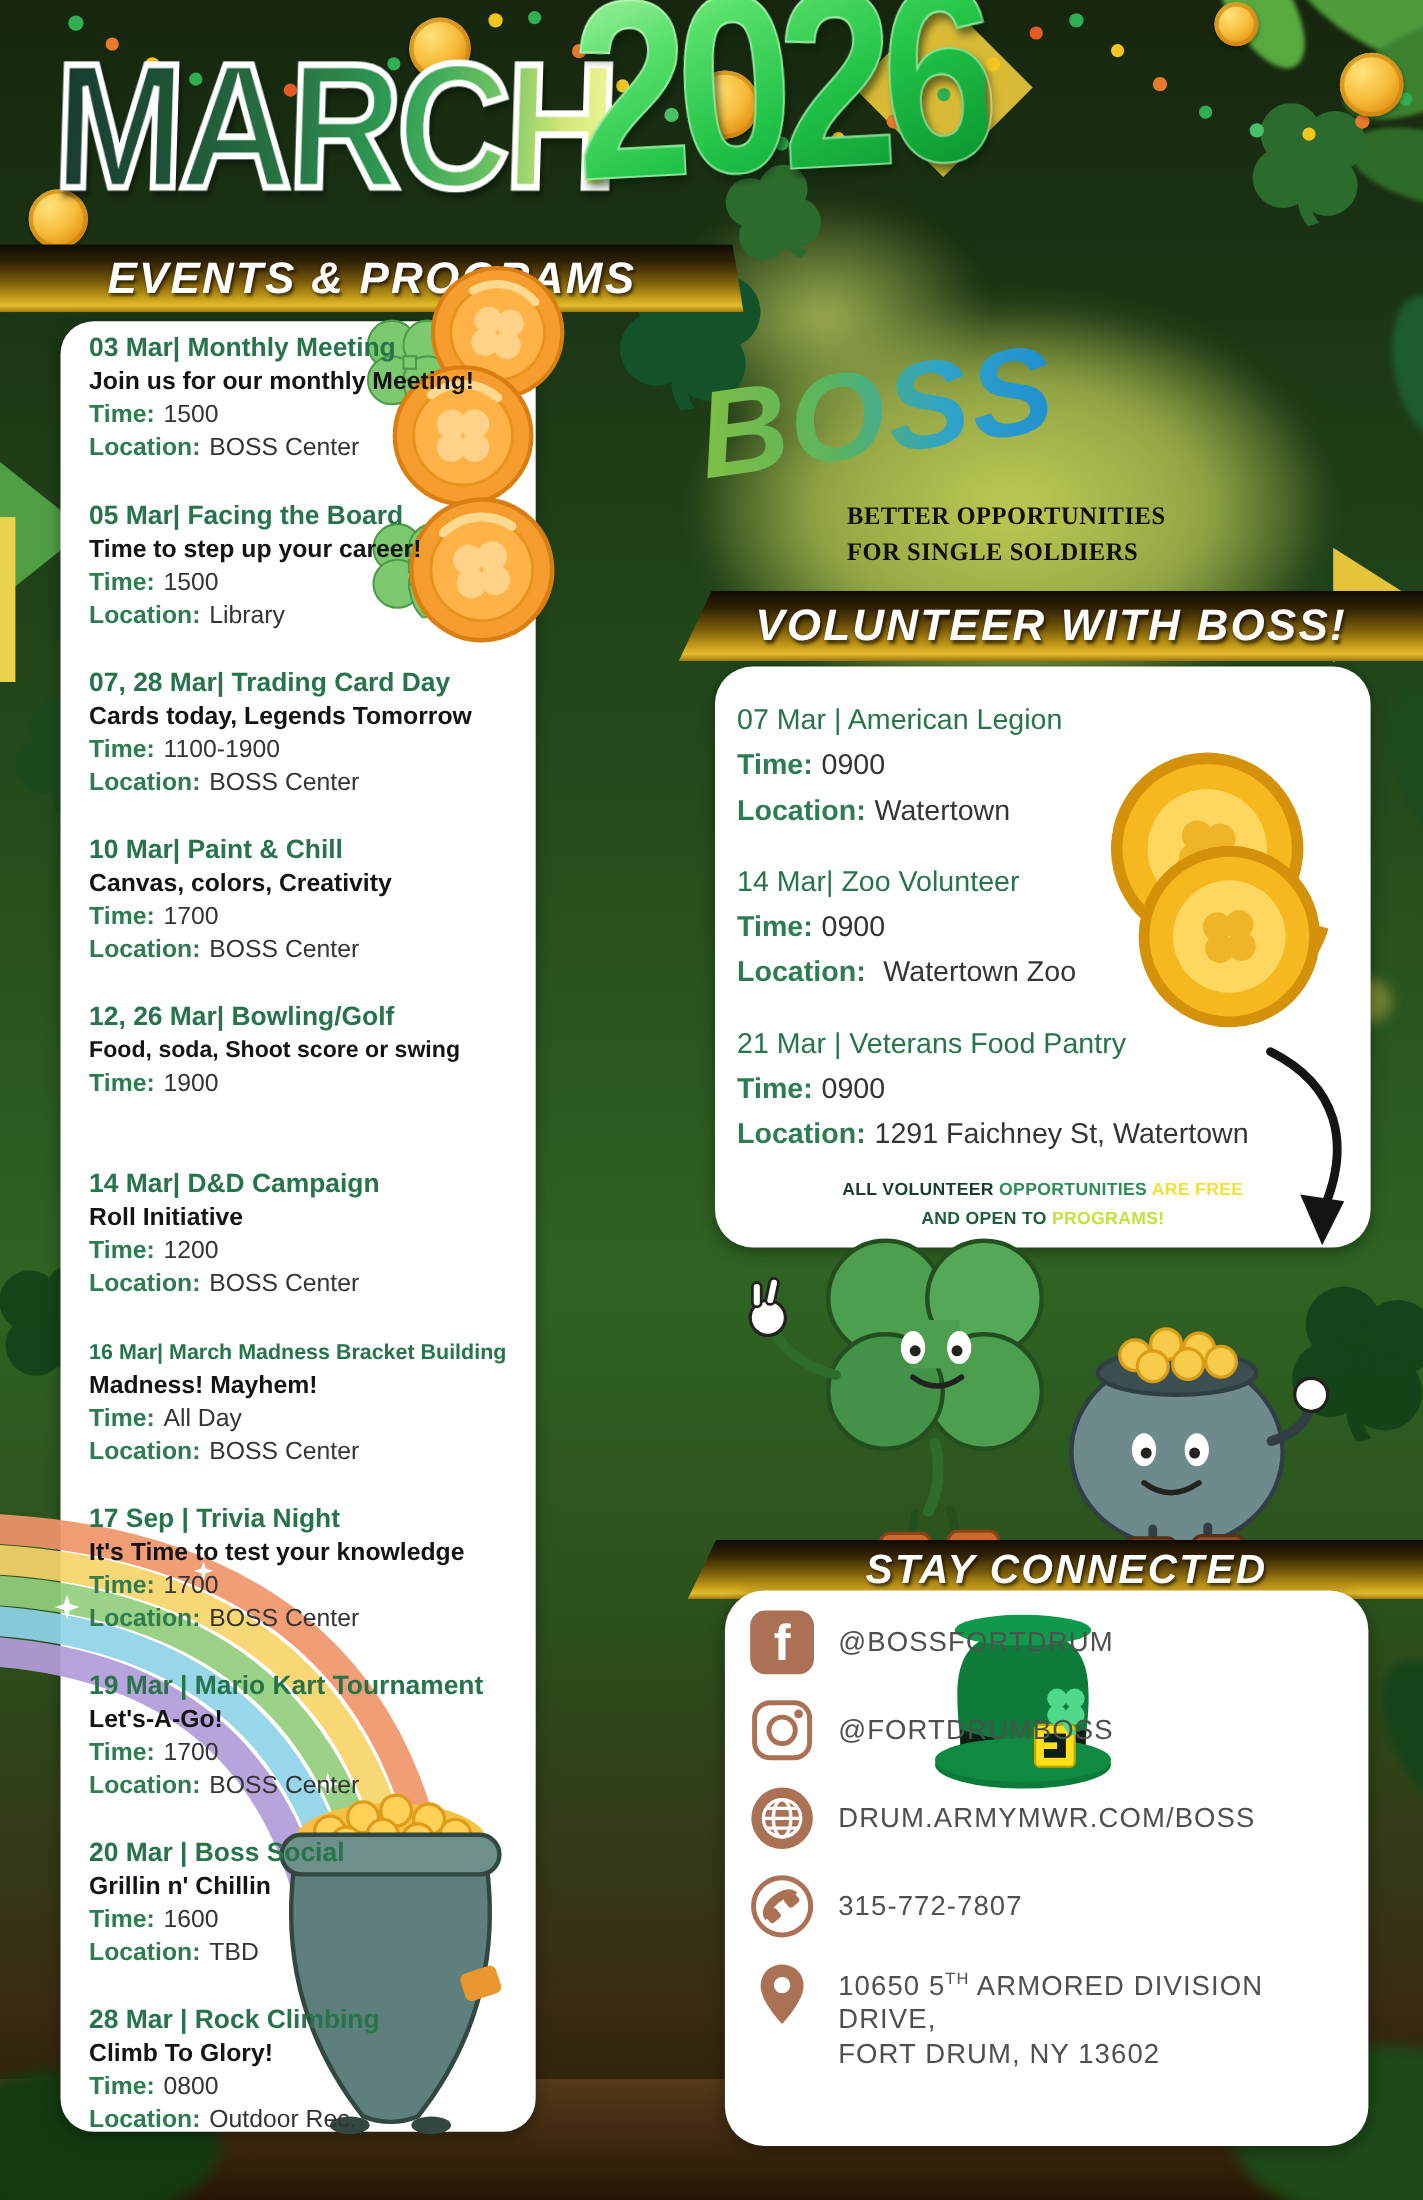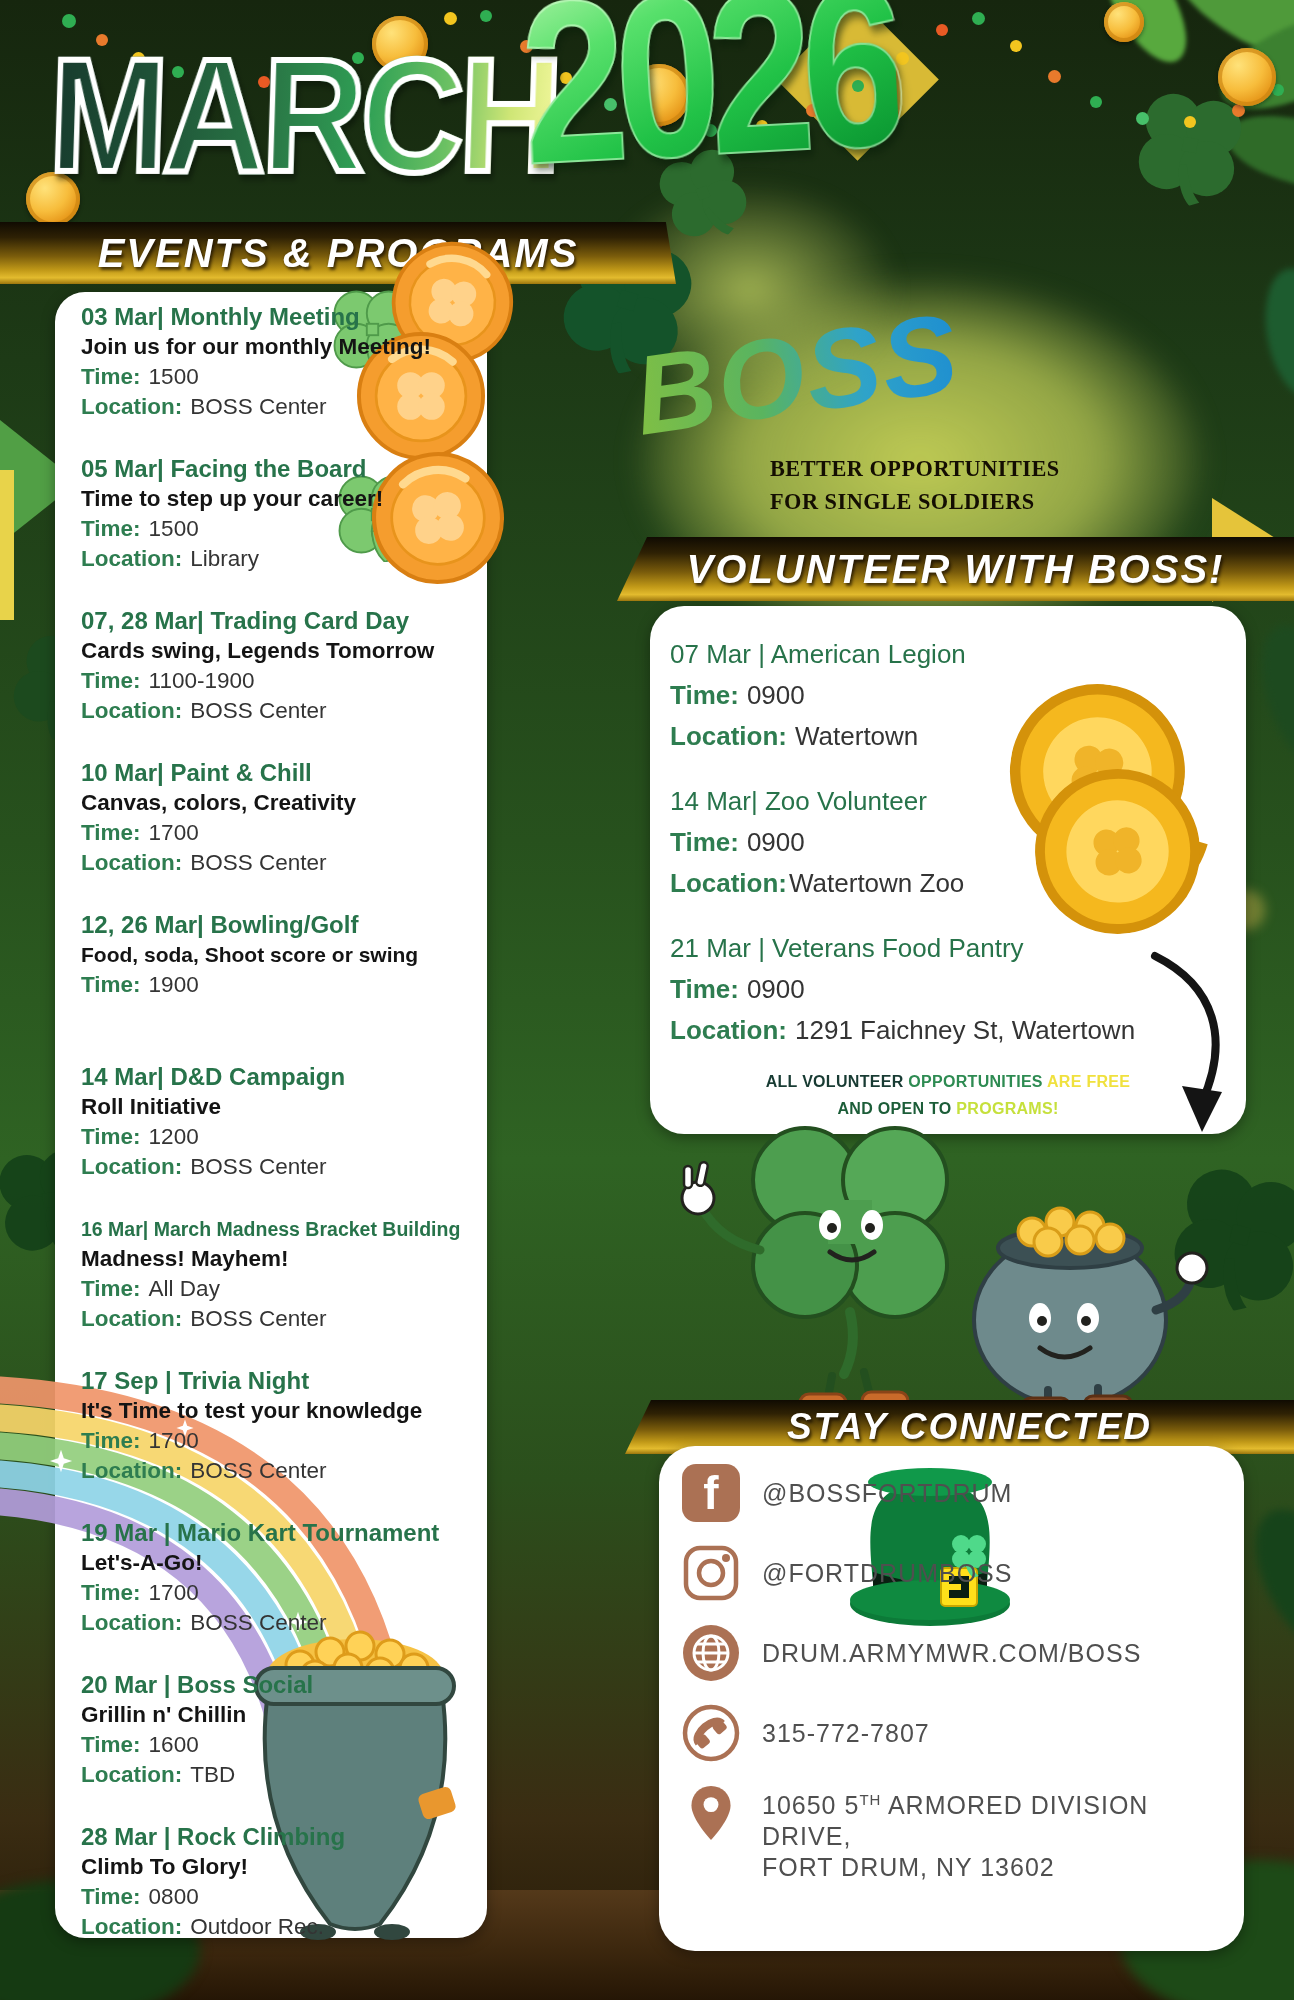--- a/index.html
+++ b/index.html
@@ -261,21 +261,21 @@
       <div class="l"><span class="lab">Location:</span><span class="val">BOSS Center</span></div>
     </div>
     <div class="event">
       <div class="l etitle">05 Mar|  Facing the Board</div>
       <div class="l edesc">Time to step up your career!</div>
       <div class="l"><span class="lab">Time:</span><span class="val">1500</span></div>
       <div class="l"><span class="lab">Location:</span><span class="val">Library</span></div>
     </div>
     <div class="event">
       <div class="l etitle">07, 28 Mar|  Trading Card Day</div>
-      <div class="l edesc">Cards swing, Legends Tomorrow</div>
+      <div class="l edesc">Cards today, Legends Tomorrow</div>
       <div class="l"><span class="lab">Time:</span><span class="val">1100-1900</span></div>
       <div class="l"><span class="lab">Location:</span><span class="val">BOSS Center</span></div>
     </div>
     <div class="event">
       <div class="l etitle">10 Mar|  Paint &amp; Chill</div>
       <div class="l edesc">Canvas, colors, Creativity</div>
       <div class="l"><span class="lab">Time:</span><span class="val">1700</span></div>
       <div class="l"><span class="lab">Location:</span><span class="val">BOSS Center</span></div>
     </div>
     <div class="event">
@@ -347,21 +347,21 @@
 
   <div class="vol-list">
     <div class="vevent">
       <div class="l vtitle">07 Mar | American Legion</div>
       <div class="l"><span class="lab">Time:</span><span class="val">0900</span></div>
       <div class="l"><span class="lab">Location:</span><span class="val">Watertown</span></div>
     </div>
     <div class="vevent">
       <div class="l vtitle">14 Mar|  Zoo Volunteer</div>
       <div class="l"><span class="lab">Time:</span><span class="val">0900</span></div>
-      <div class="l"><span class="lab">Location:</span><span class="val" style="margin-left:2px;">Watertown Zoo</span></div>
+      <div class="l"><span class="lab">Location:</span><span class="val" style="margin-left:16px;">Watertown Zoo</span></div>
     </div>
     <div class="vevent">
       <div class="l vtitle">21 Mar | Veterans Food Pantry</div>
       <div class="l"><span class="lab">Time:</span><span class="val">0900</span></div>
       <div class="l"><span class="lab">Location:</span><span class="val">1291 Faichney St, Watertown</span></div>
     </div>
   </div>
 
   <div class="vol-note">
     <div>

